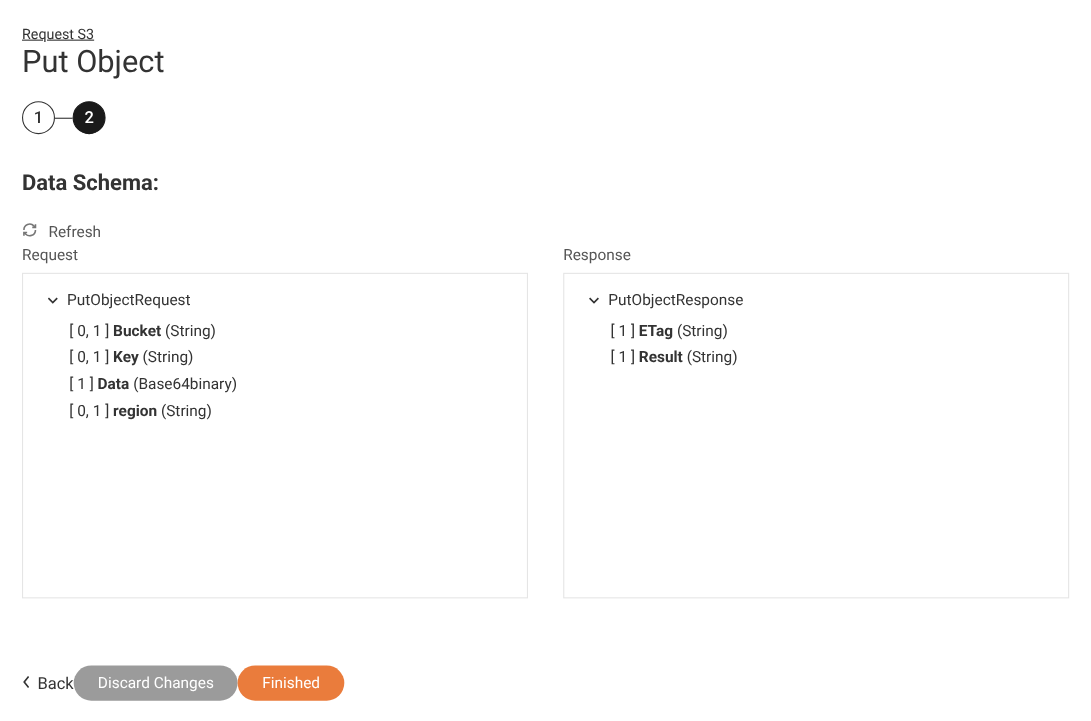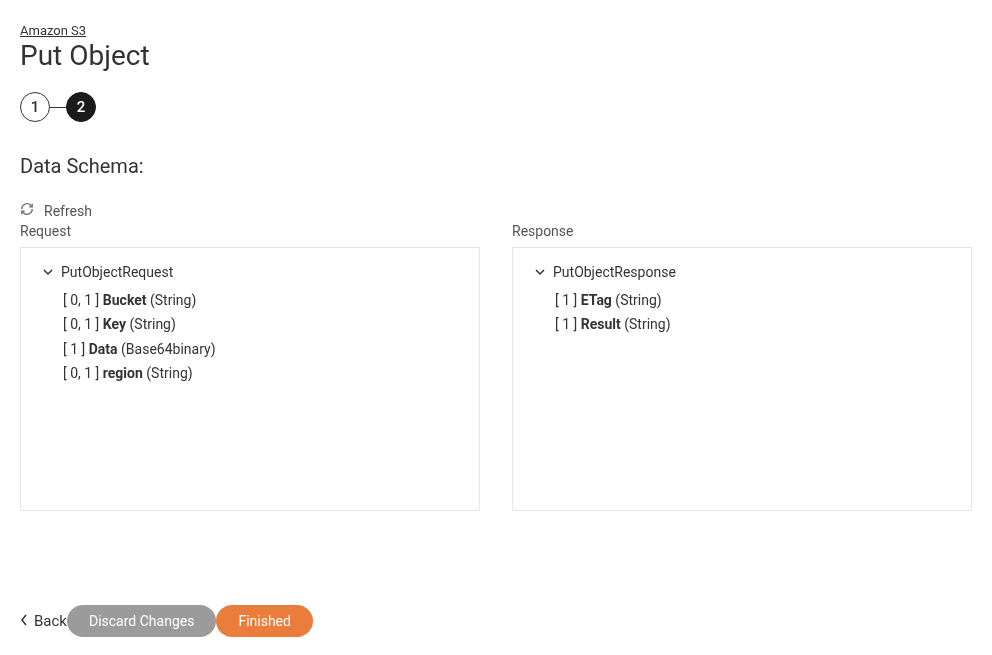--- a/index.html
+++ b/index.html
@@ -53,21 +53,21 @@
       color: #fff;
       border: 1px solid #1a1a1a;
     }
     .step-connector {
       width: 16px;
       height: 1px;
       background: #333;
     }
     .section-title {
       font-size: 20px;
-      font-weight: 400;
+      font-weight: 700;
       color: #333;
       margin-bottom: 24px;
     }
     .schema-toolbar {
       display: flex;
       justify-content: flex-start;
       align-items: center;
       margin-bottom: 4px;
     }
     .refresh-btn {
@@ -92,21 +92,21 @@
       min-width: 0;
     }
     .schema-label {
       font-size: 14px;
       color: #555;
       margin-bottom: 8px;
     }
     .schema-panel {
       border: 1px solid #e5e5e5;
       background: #fff;
-      height: 264px;
+      height: 296px;
       padding: 16px 22px;
       overflow: auto;
     }
     .tree-root {
       display: flex;
       align-items: center;
       gap: 8px;
       font-size: 14px;
       color: #333;
       margin-bottom: 8px;
@@ -170,21 +170,21 @@
     .btn-secondary {
       background: #9b9b9b;
       color: #fff;
     }
   </style>
 </head>
 <body>
 
 
 
-<a class="breadcrumb-link">Amazon S3</a>
+<a class="breadcrumb-link">Request S3</a>
 
 <h1 class="page-title">Put Object</h1>
 
 <div class="stepper">
   <div class="step step-inactive">1</div>
   <div class="step-connector"></div>
   <div class="step step-active">2</div>
 </div>
 
 <h2 class="section-title">Data Schema:</h2>

